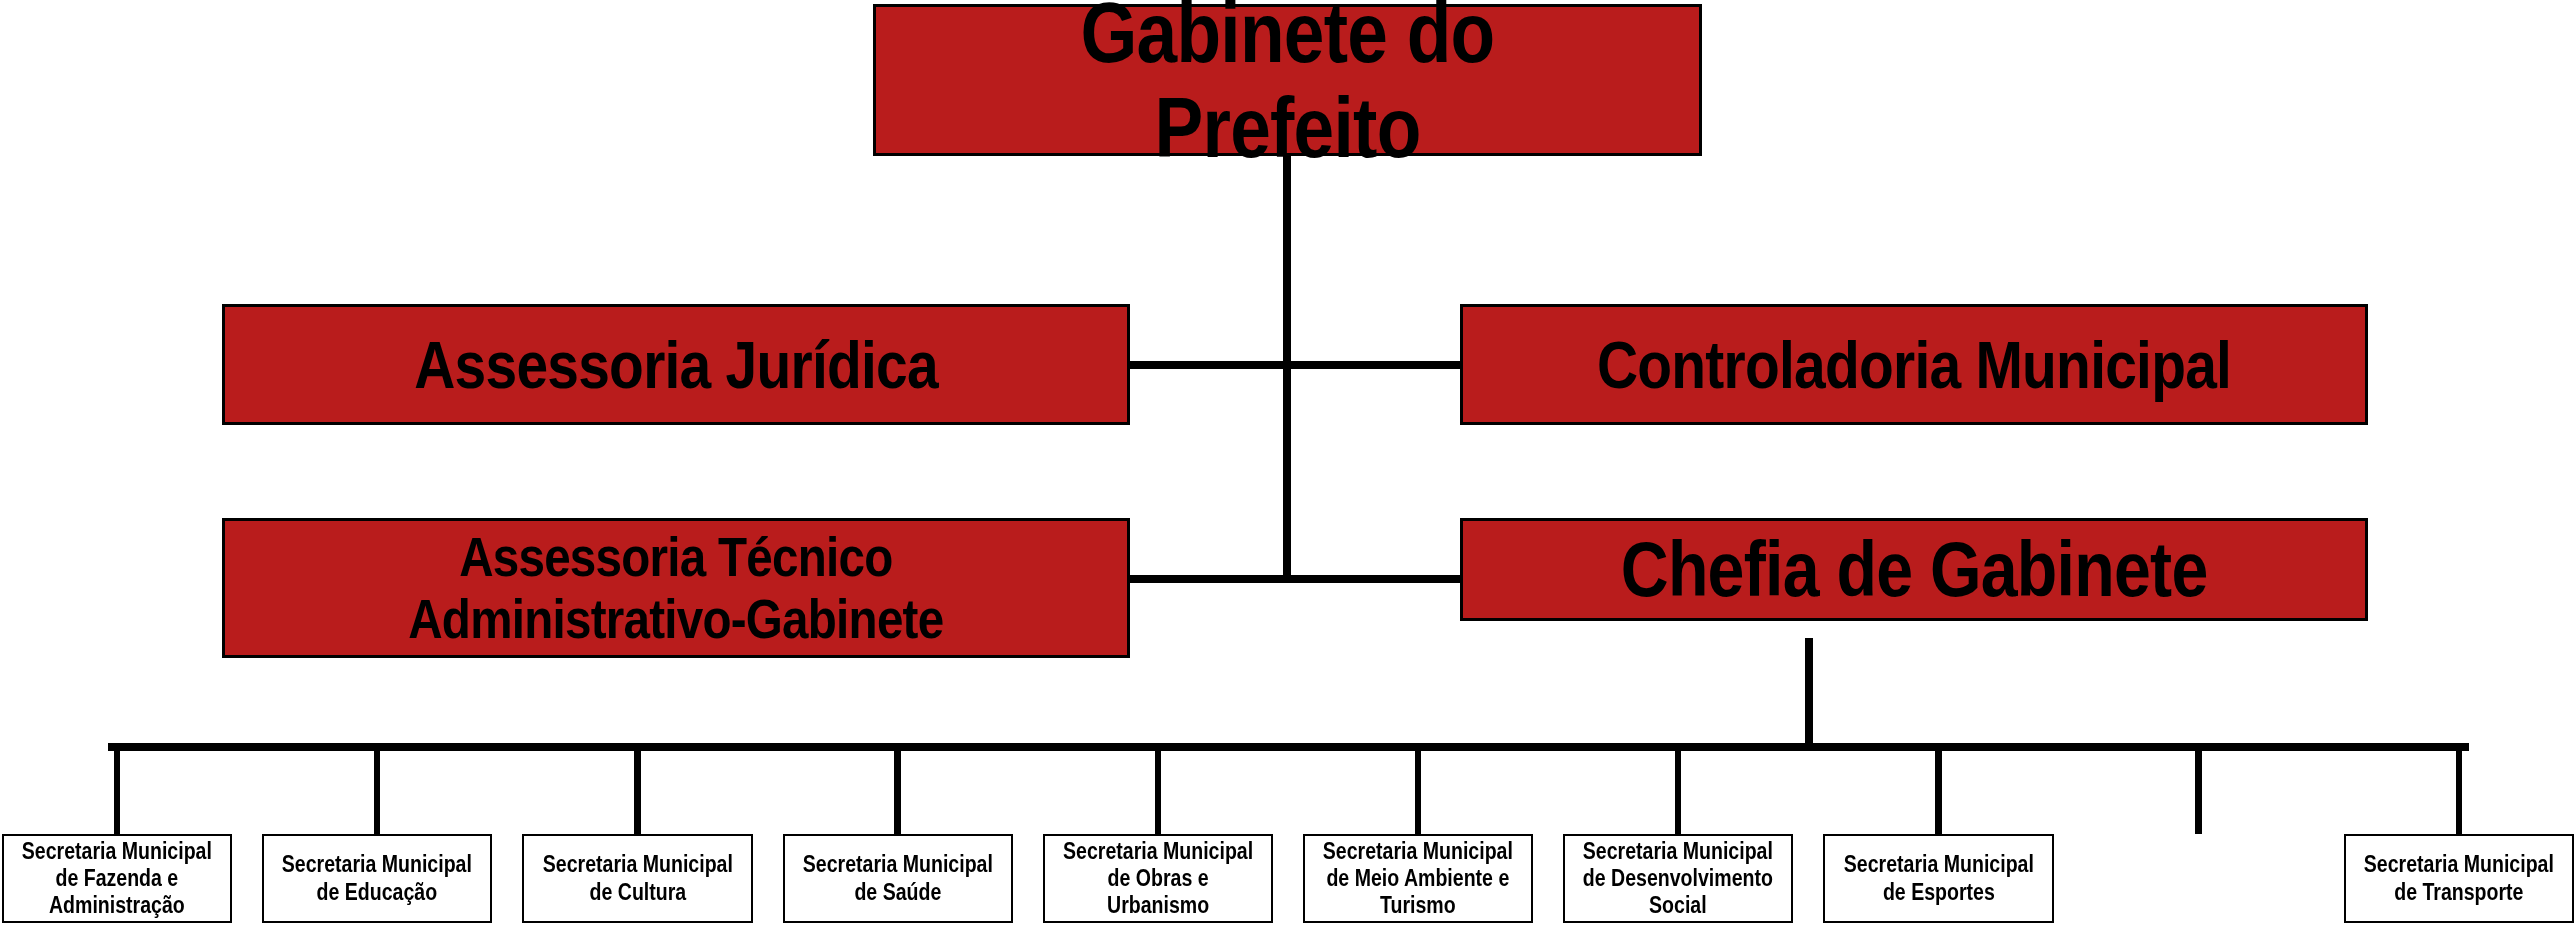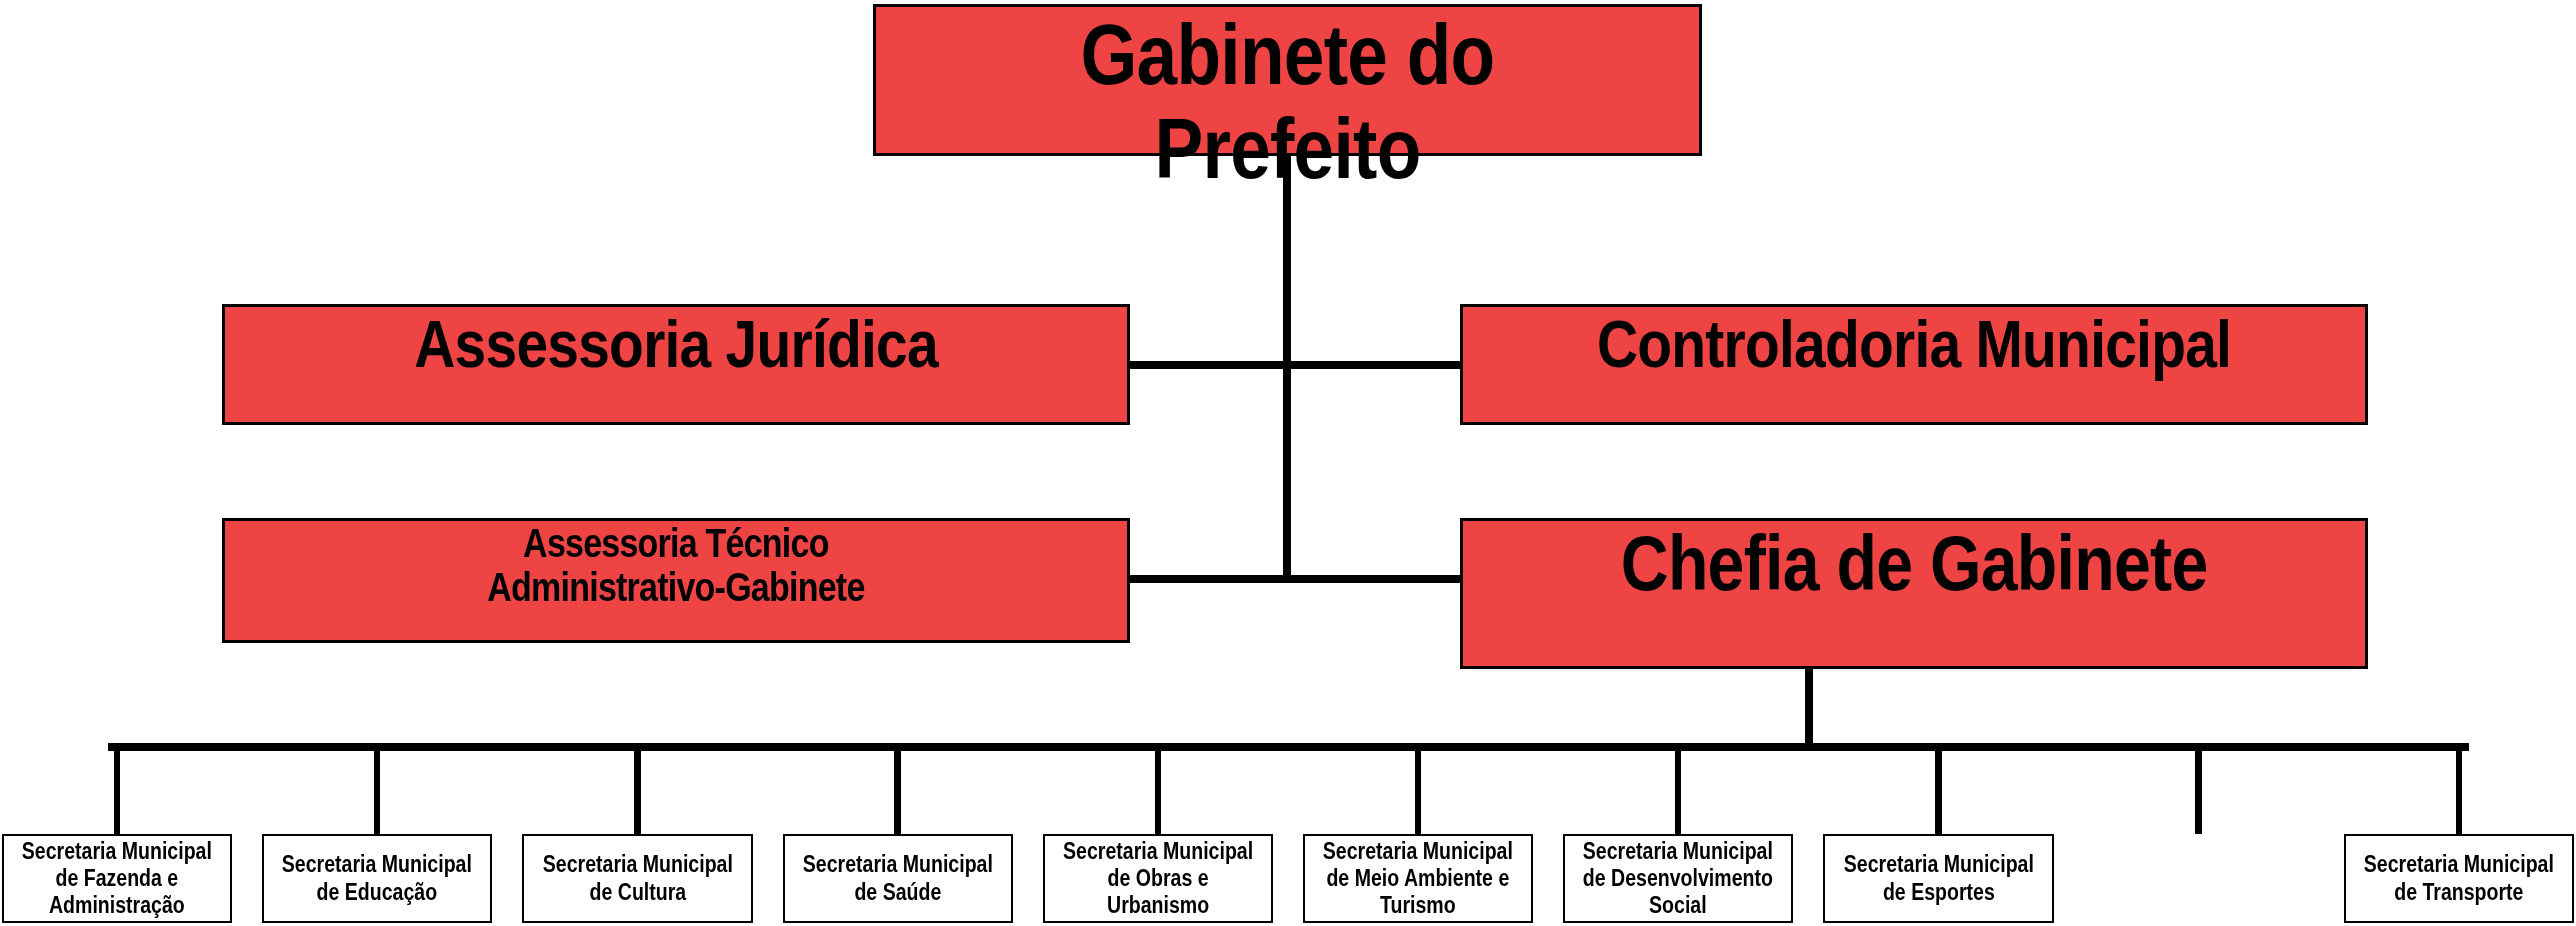--- a/index.html
+++ b/index.html
@@ -9,44 +9,44 @@
     width: 2576px;
     height: 927px;
     background: #ffffff;
     font-family: "Liberation Sans", sans-serif;
     color: #000000;
     overflow: hidden;
   }
   .node {
     position: absolute;
     border: 3.7px solid #000000;
-    background: #ef4444;
+    background: #b91c1c;
     display: flex;
-    align-items: flex-start;
+    align-items: center;
     justify-content: center;
     text-align: center;
   }
   .txt {
     display: inline-block;
     transform: scaleX(0.85);
     white-space: pre-line;
     font-weight: 700;
     letter-spacing: -0.9px;
     line-height: 1.1;
   }
   .line { position: absolute; background: #000000; }
 
   
   #root-box   { left: 873px;  top: 3.7px;   width: 829px; height: 152px; font-size: 86px; }
   
   #aj-box     { left: 222px;  top: 304px; width: 908px; height: 121px; font-size: 67px; }
   #cm-box     { left: 1460px; top: 304px; width: 908px; height: 121px; font-size: 67px; }
   
-  #at-box     { left: 222px;  top: 518px; width: 908px; height: 125px; font-size: 40px; }
-  #cg-box     { left: 1460px; top: 518px; width: 908px; height: 151px; font-size: 78px; }
+  #at-box     { left: 222px;  top: 518px; width: 908px; height: 140px; font-size: 56px; }
+  #cg-box     { left: 1460px; top: 518px; width: 908px; height: 103px; font-size: 78px; }
 
   
   #v-root    { left: 1283px; top: 154px; width: 7.5px;    height: 429px; }
   #h-level2  { left: 1130px; top: 361px; width: 330px;  height: 7.5px;  }
   #h-level3  { left: 1130px; top: 575px; width: 330px;  height: 7.5px;  }
   #v-chefia  { left: 1805px; top: 638px; width: 7.5px;    height: 110px; }
   #bus       { left: 108px;  top: 743px; width: 2361px; height: 8.4px;  }
 
   
   .bottom-row {

